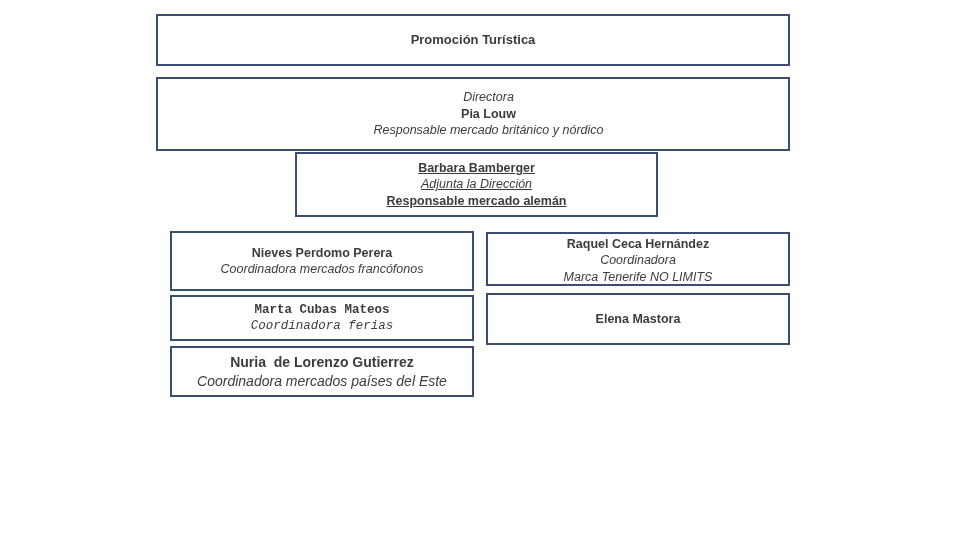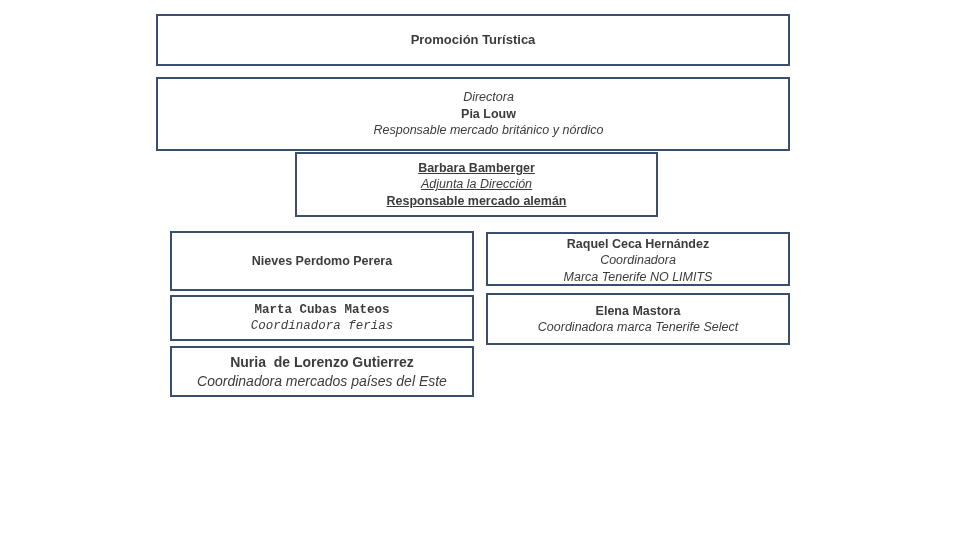--- a/index.html
+++ b/index.html
@@ -109,36 +109,36 @@
   </div>
 
   <div class="org-box" id="box-adjunta-direccion">
     <span class="line bold">Barbara Bamberger</span>
     <span class="line italic">Adjunta la Dirección</span>
     <span class="line plain">Responsable mercado alemán</span>
   </div>
 
   <div class="org-box" id="box-nieves-perdomo">
     <span class="line bold">Nieves Perdomo Perera</span>
+    <span class="line italic">Coordinadora mercados francófonos</span>
   </div>
 
   <div class="org-box" id="box-marta-cubas">
     <span class="line bold">Marta Cubas Mateos</span>
     <span class="line italic">Coordinadora ferias</span>
   </div>
 
   <div class="org-box" id="box-nuria-lorenzo">
     <span class="line bold">Nuria  de Lorenzo Gutierrez</span>
     <span class="line italic">Coordinadora mercados países del Este</span>
   </div>
 
   <div class="org-box" id="box-raquel-ceca">
     <span class="line bold">Raquel Ceca Hernández</span>
     <span class="line italic">Coordinadora</span>
     <span class="line italic">Marca Tenerife NO LIMITS</span>
   </div>
 
   <div class="org-box" id="box-elena-mastora">
     <span class="line bold">Elena Mastora</span>
-    <span class="line italic">Coordinadora marca Tenerife Select</span>
   </div>
 
 </div>
 
 </body></html>

